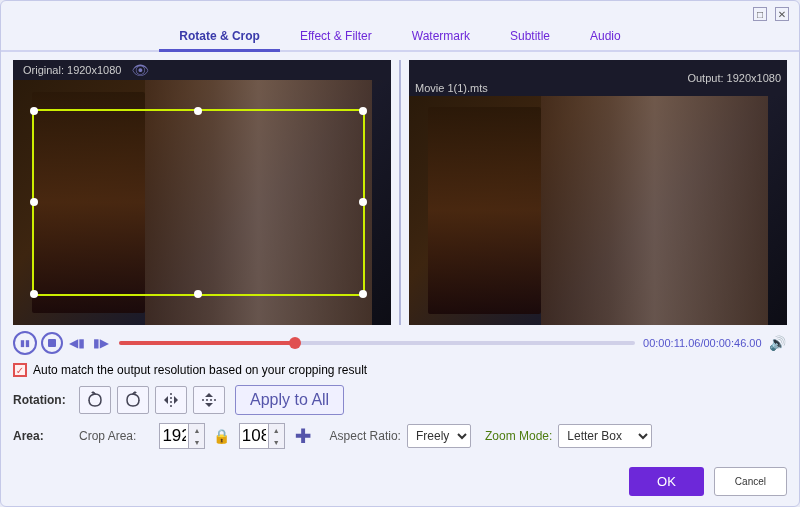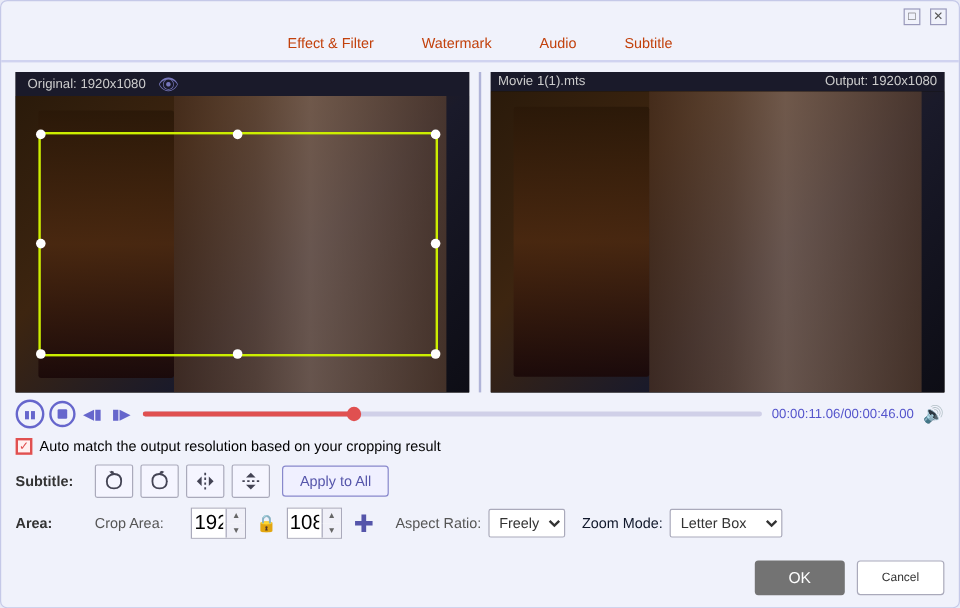--- a/index.html
+++ b/index.html
@@ -43,21 +43,21 @@
       display: flex;
       justify-content: center;
       gap: 0;
       padding: 0 10px;
       border-bottom: 2px solid #d0d3f0;
       margin-top: 2px;
     }
     .tab {
       padding: 6px 20px;
       cursor: pointer;
-      color: #c2410c;
+      color: #6d28d9;
       font-size: 12px;
       border-bottom: 3px solid transparent;
       margin-bottom: -2px;
     }
     .tab.active {
       color: #3a3aaa;
       border-bottom: 3px solid #5555cc;
       font-weight: bold;
     }
     .content-area {
@@ -274,21 +274,21 @@
       font-size: 14px;
       color: #445;
     }
     .apply-all-btn {
       padding: 5px 14px;
       border: 1px solid #8888cc;
       background: #f0f0ff;
       color: #5555aa;
       border-radius: 3px;
       cursor: pointer;
-      font-size: 12px;
+      font-size: 16px;
       margin-left: 4px;
     }
     .crop-row {
       display: flex;
       align-items: center;
       padding: 4px 0;
       gap: 6px;
     }
     .crop-label {
       color: #333;
@@ -347,21 +347,21 @@
       height: 24px;
       border: 1px solid #aab;
       background: white;
       font-size: 12px;
       padding: 0 4px;
       cursor: pointer;
       border-radius: 2px;
       color: #333;
     }
     .zoom-label {
-      color: #0f172a;
+      color: #4d7c0f;
       margin-left: 8px;
     }
     .reset-row {
       padding: 4px 0;
     }
     .reset-btn {
       padding: 4px 16px;
       border: 1px solid #aab;
       background: #f5f5ff;
       color: #444;
@@ -370,21 +370,21 @@
       font-size: 12px;
     }
     .bottom-btns {
       display: flex;
       justify-content: flex-end;
       gap: 10px;
       padding: 8px 12px 10px 12px;
     }
     .ok-btn {
       padding: 7px 28px;
-      background: #737373;
+      background: #6d28d9;
       color: white;
       border: none;
       border-radius: 3px;
       cursor: pointer;
       font-size: 13px;
     }
     .cancel-btn {
       padding: 7px 20px;
       background: white;
       color: #333;
@@ -402,24 +402,25 @@
 <body>
 
 <div class="window">
 
   <div class="title-bar">
     <div class="title-bar-btn">□</div>
     <div class="title-bar-btn">✕</div>
   </div>
 
   <div class="tabs">
+    <div class="tab active">Rotate &amp; Crop</div>
     <div class="tab">Effect &amp; Filter</div>
     <div class="tab">Watermark</div>
+    <div class="tab">Subtitle</div>
     <div class="tab">Audio</div>
-    <div class="tab">Subtitle</div>
   </div>
 
   <div class="content-area">
 
     <div class="video-row">
 
       <div class="video-panel">
         <div style="display:flex; align-items:center; background:#1a1a2a; padding:2px 6px; gap:6px;">
           <span class="video-label" style="position:relative; background:none; color:#ccc; font-size:11px;">Original: 1920x1080</span>
           <span class="eye-icon">👁</span>
@@ -436,21 +437,21 @@
             <div class="crop-handle ch-bm"></div>
             <div class="crop-handle ch-br"></div>
           </div>
         </div>
       </div>
 
       <div class="divider-line"></div>
 
       <div class="video-panel">
         <div style="display:flex; align-items:center; background:#1a1a2a; padding:2px 6px; justify-content:space-between;">
-          <span style="color:#ccc; font-size:11px;">Movie 1(1).mts</span>
+          <span style="color:#ccc; font-size:11px;margin-top:20px;">Movie 1(1).mts</span>
           <span style="color:#ccc; font-size:11px;">Output: 1920x1080</span>
         </div>
         <div class="video-img" style="flex:1; background:#111;">
           <div class="film-scene" style="width:100%; height:100%;"></div>
         </div>
       </div>
     </div>
 
     <div class="controls-row">
 
@@ -479,21 +480,21 @@
     </div>
 
     <div class="auto-match-row">
       <div class="checkbox-red">
         <span style="color:#e05050; font-size:10px;">✓</span>
       </div>
       <span>Auto match the output resolution based on your cropping result</span>
     </div>
 
     <div class="rotation-row">
-      <span class="rotation-label">Subtitle:</span>
+      <span class="rotation-label">Rotation:</span>
 
       <div class="rot-btn" title="Rotate Left">
         <svg width="18" height="18" viewBox="0 0 18 18" fill="none" xmlns="http://www.w3.org/2000/svg">
           <path d="M3 9 Q3 4 9 3 L7 1" stroke="#445" stroke-width="1.5" fill="none" stroke-linecap="round"></path>
           <path d="M9 3 Q15 3 15 9 Q15 15 9 15 Q3 15 3 9" stroke="#445" stroke-width="1.5" fill="none"></path>
           <polygon points="5,1 7,3 9,1" fill="#445"></polygon>
         </svg>
       </div>
 
       <div class="rot-btn" title="Rotate Right">

